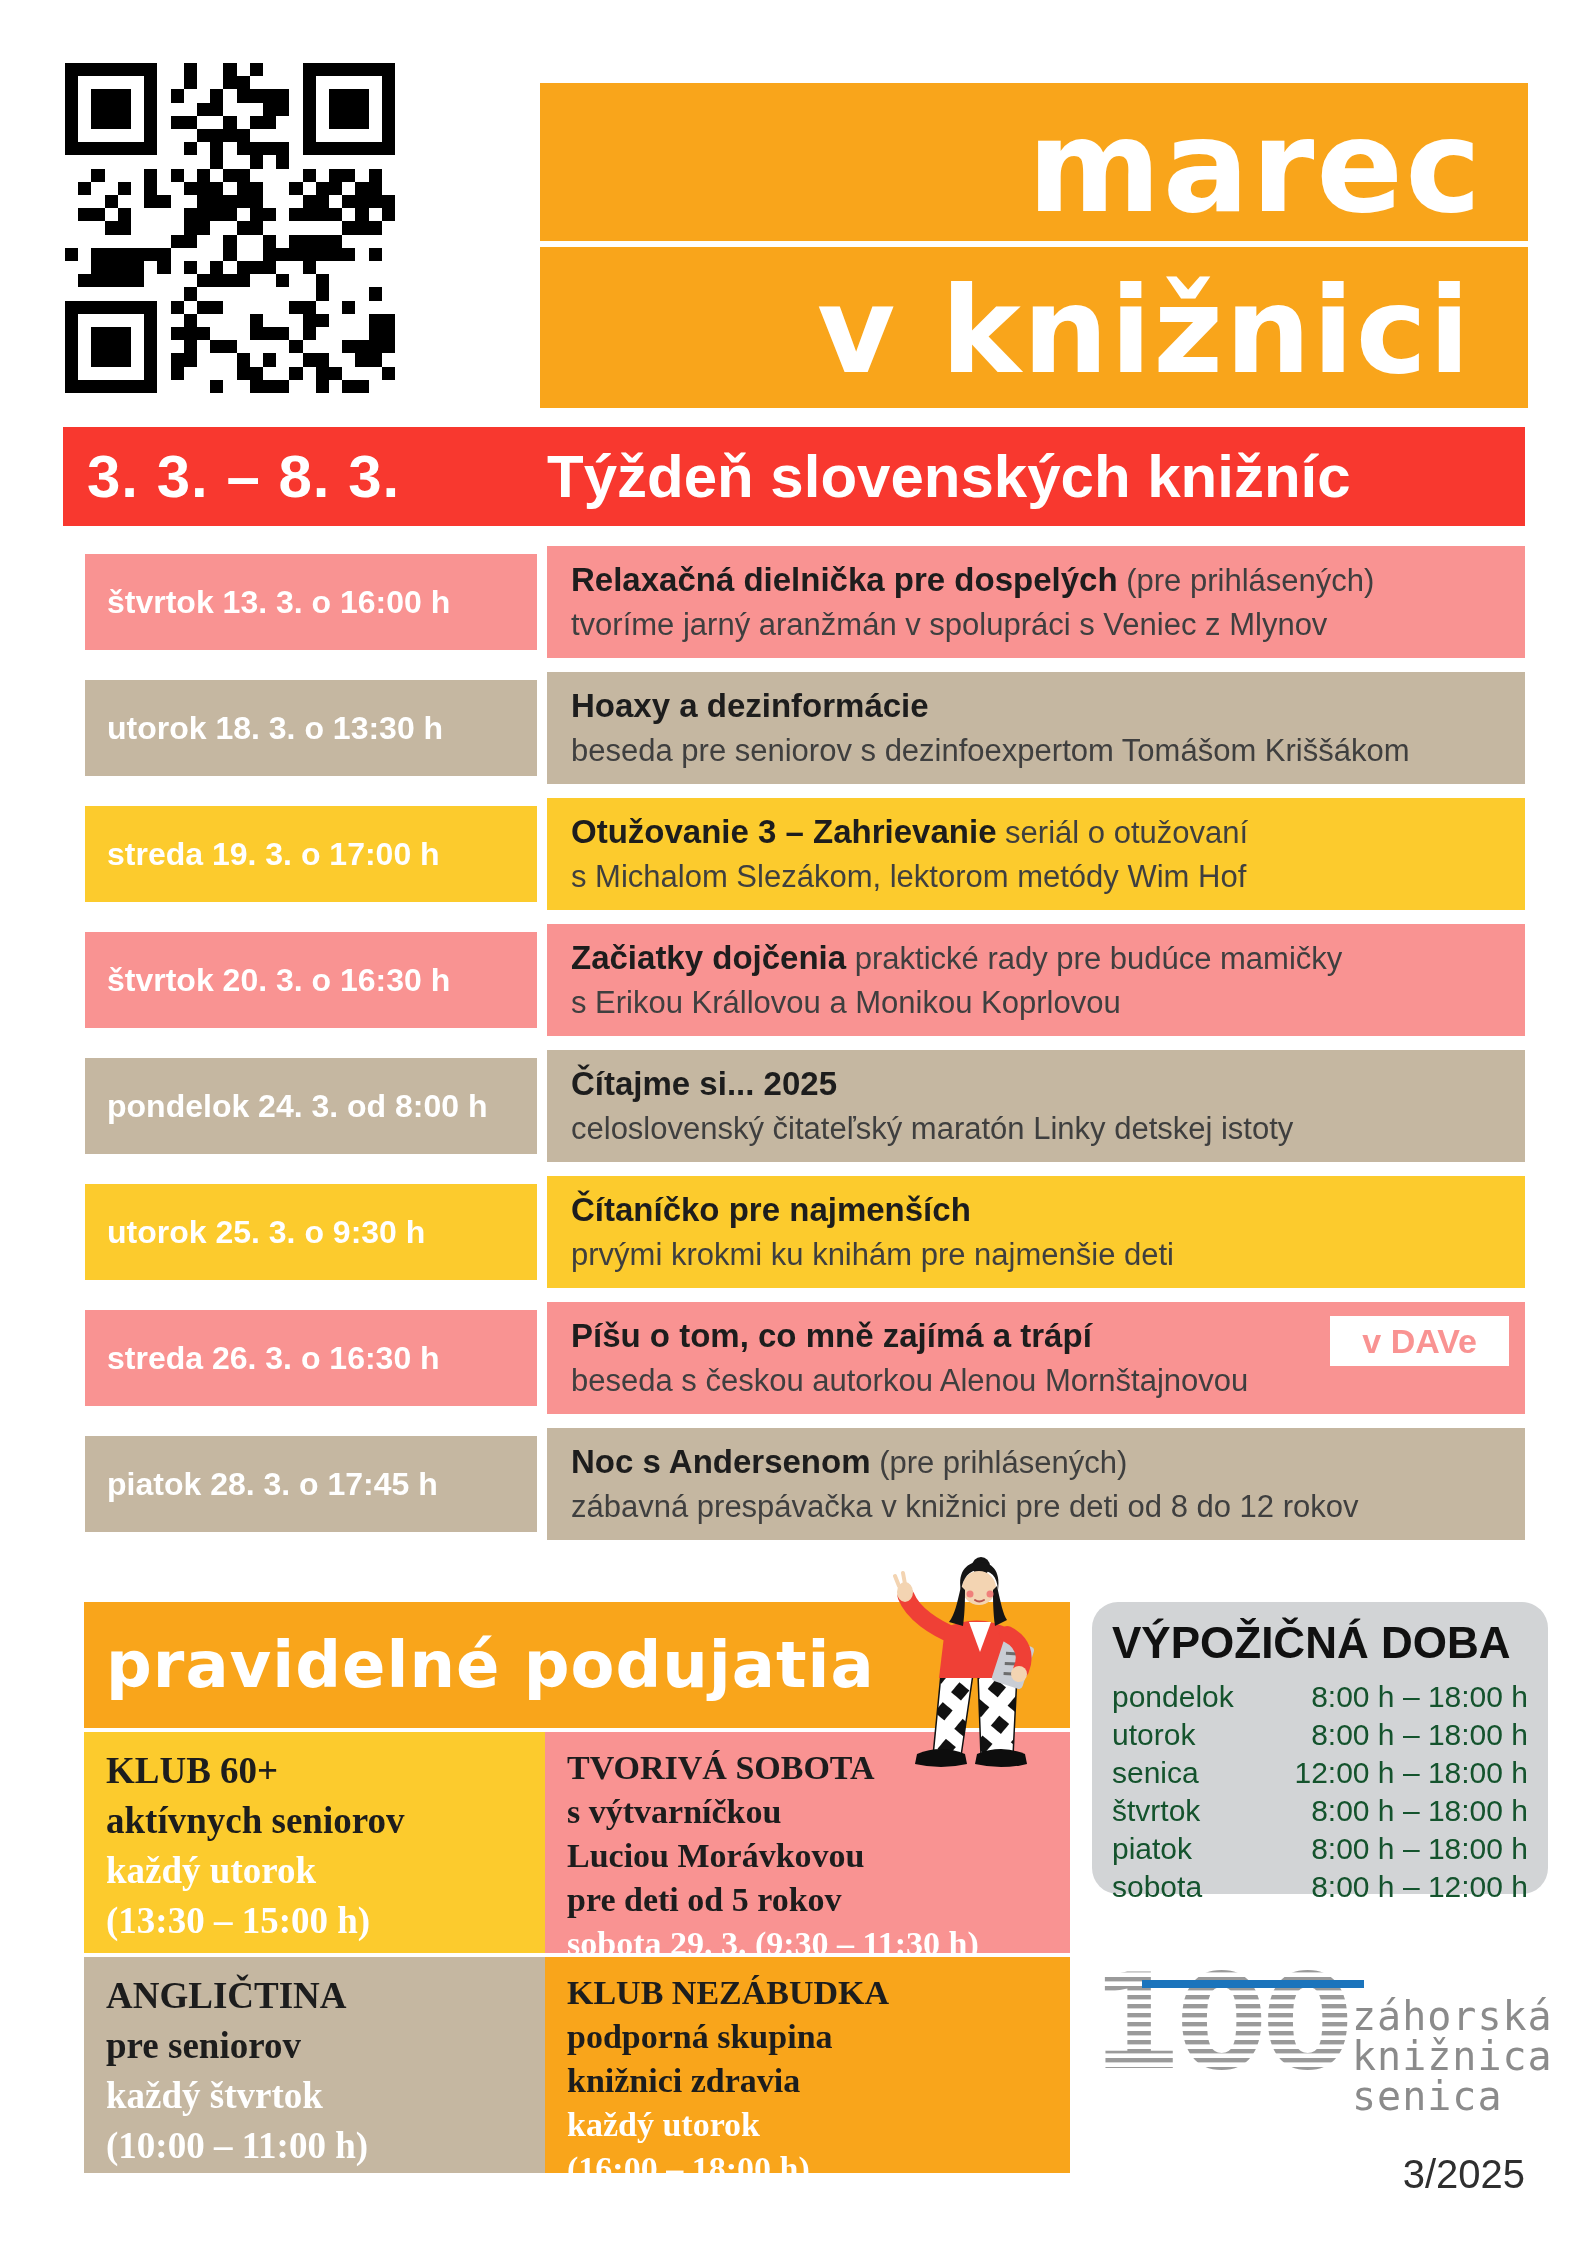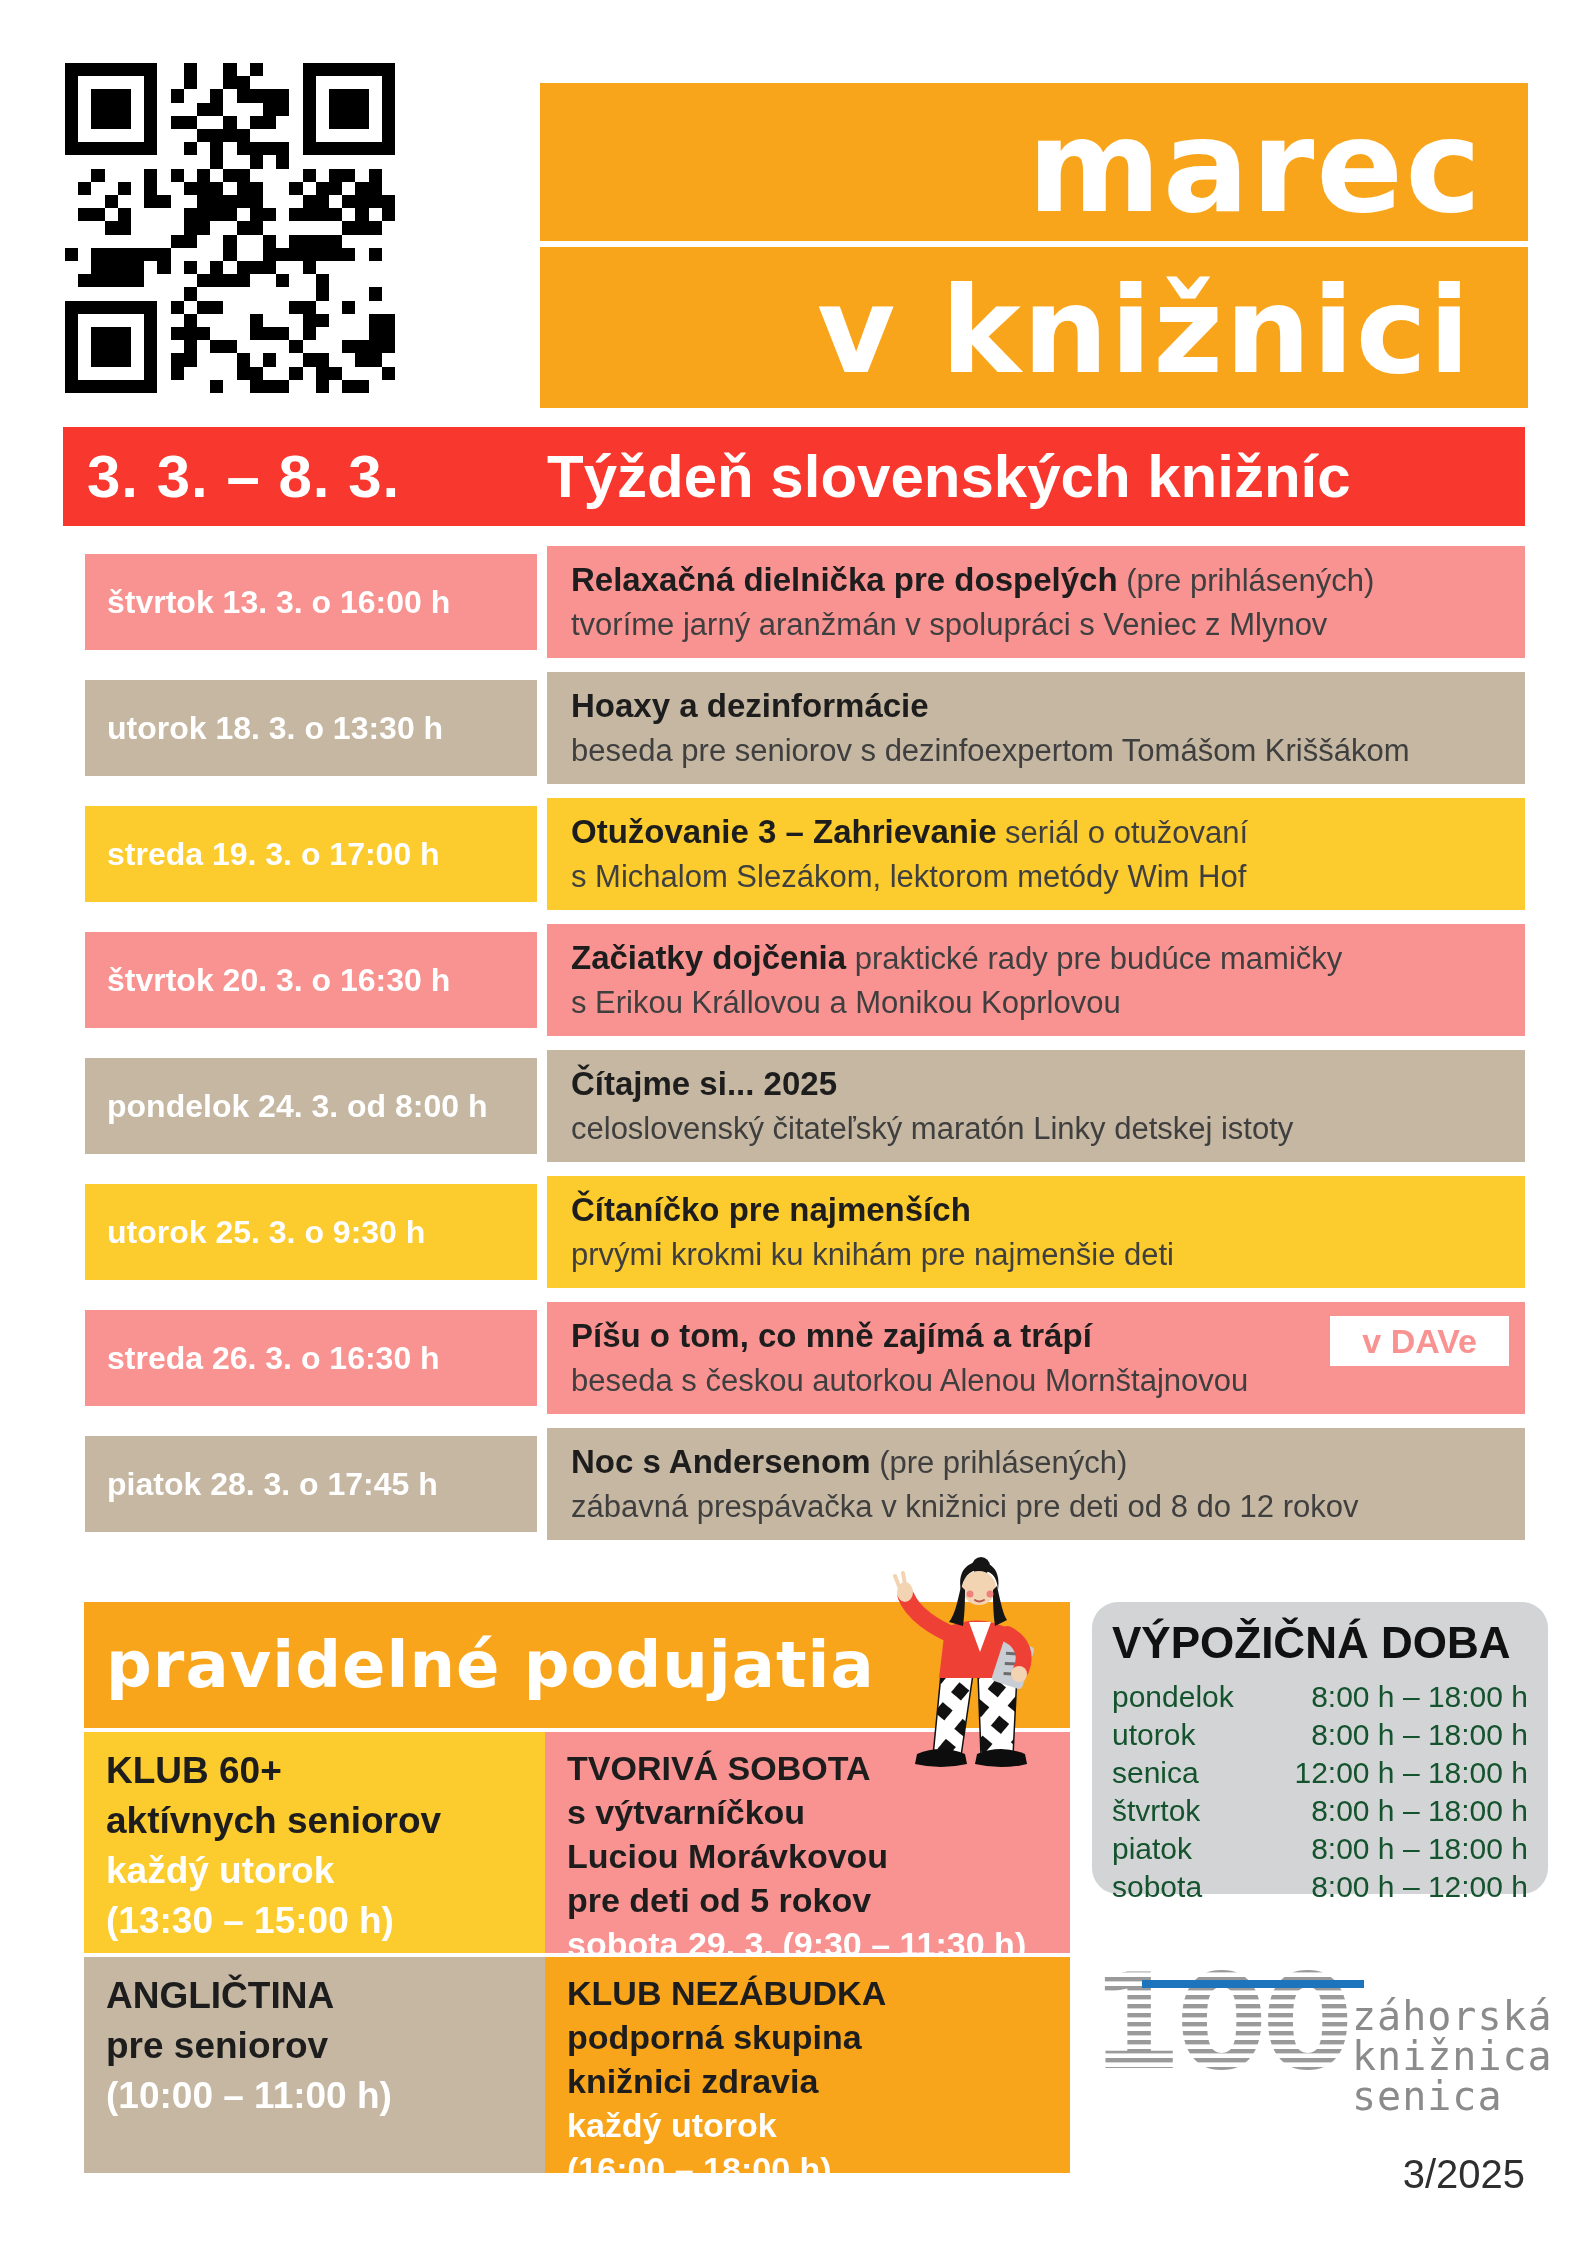--- a/index.html
+++ b/index.html
@@ -34,21 +34,21 @@
   .desc-block .l1{font-size:31px; color:var(--body); line-height:44px; white-space:nowrap;}
   .desc-block .l1 b{font-size:33px; color:var(--dark);}
   .desc-block .l2{font-size:31px; color:var(--body); line-height:44px; white-space:nowrap;}
   .badge{position:absolute; right:16px; top:14px; background:#fff; color:var(--salmon);
     font-weight:bold; font-size:34px; padding:5px 32px; line-height:40px;}
 
   
   .reg-header{background:var(--orange); color:#fff; font-family:"DejaVu Sans",sans-serif;
     font-weight:bold; font-size:64px; letter-spacing:1px; display:flex; align-items:center;
     padding-left:22px; box-sizing:border-box;}
-  .reg-block{box-sizing:border-box; padding:14px 0 0 22px; font-weight:bold;}
+  .reg-block{box-sizing:border-box; padding:14px 0 0 22px; font-weight:bold;font-family:Liberation Serif, serif;}
   .reg-block div{white-space:nowrap;}
   .reg-dark{color:var(--dark);}
   .reg-light{color:#ffffff;}
 
   .hours{background:var(--graybox); box-sizing:border-box; padding:16px 20px 0 20px; color:#111;}
   .hours .htitle{font-weight:bold; font-size:44px; letter-spacing:0px; color:#111; margin-bottom:10px; white-space:nowrap;}
   .hrow{display:flex; justify-content:space-between; font-size:30px; line-height:38px; color:#14532d;text-align:right;}
 
   .logo-text{font-family:"DejaVu Sans Mono","Liberation Mono",monospace;
     color:var(--logogray); font-size:40px; line-height:40px; letter-spacing:1px;}
@@ -354,20 +354,21 @@
       <div class="abs reg-block" style="left: 545px; top: 1732px; width: 525px; height: 221px; background: rgb(249, 147, 146); font-size: 34px; line-height: 44px;">
         <div class="reg-dark">TVORIVÁ SOBOTA</div>
         <div class="reg-dark">s výtvarníčkou</div>
         <div class="reg-dark">Luciou Morávkovou</div>
         <div class="reg-dark">pre deti od 5 rokov</div>
         <div class="reg-light">sobota 29. 3. (9:30 – 11:30 h)</div>
       </div>
       <div class="abs reg-block" style="left: 84px; top: 1957px; width: 461px; height: 216px; background: rgb(197, 183, 161); font-size: 37px; line-height: 50px;">
         <div class="reg-dark">ANGLIČTINA</div>
         <div class="reg-dark">pre seniorov</div>
+        <div class="reg-light">každý štvrtok</div>
         <div class="reg-light">(10:00 – 11:00 h)</div>
       </div>
       <div class="abs reg-block" style="left: 545px; top: 1957px; width: 525px; height: 216px; background: rgb(249, 165, 27); font-size: 34px; line-height: 44px;">
         <div class="reg-dark">KLUB NEZÁBUDKA</div>
         <div class="reg-dark">podporná skupina</div>
         <div class="reg-dark">knižnici zdravia</div>
         <div class="reg-light">každý utorok</div>
         <div class="reg-light">(16:00 – 18:00 h)</div>
       </div>
     </div>

